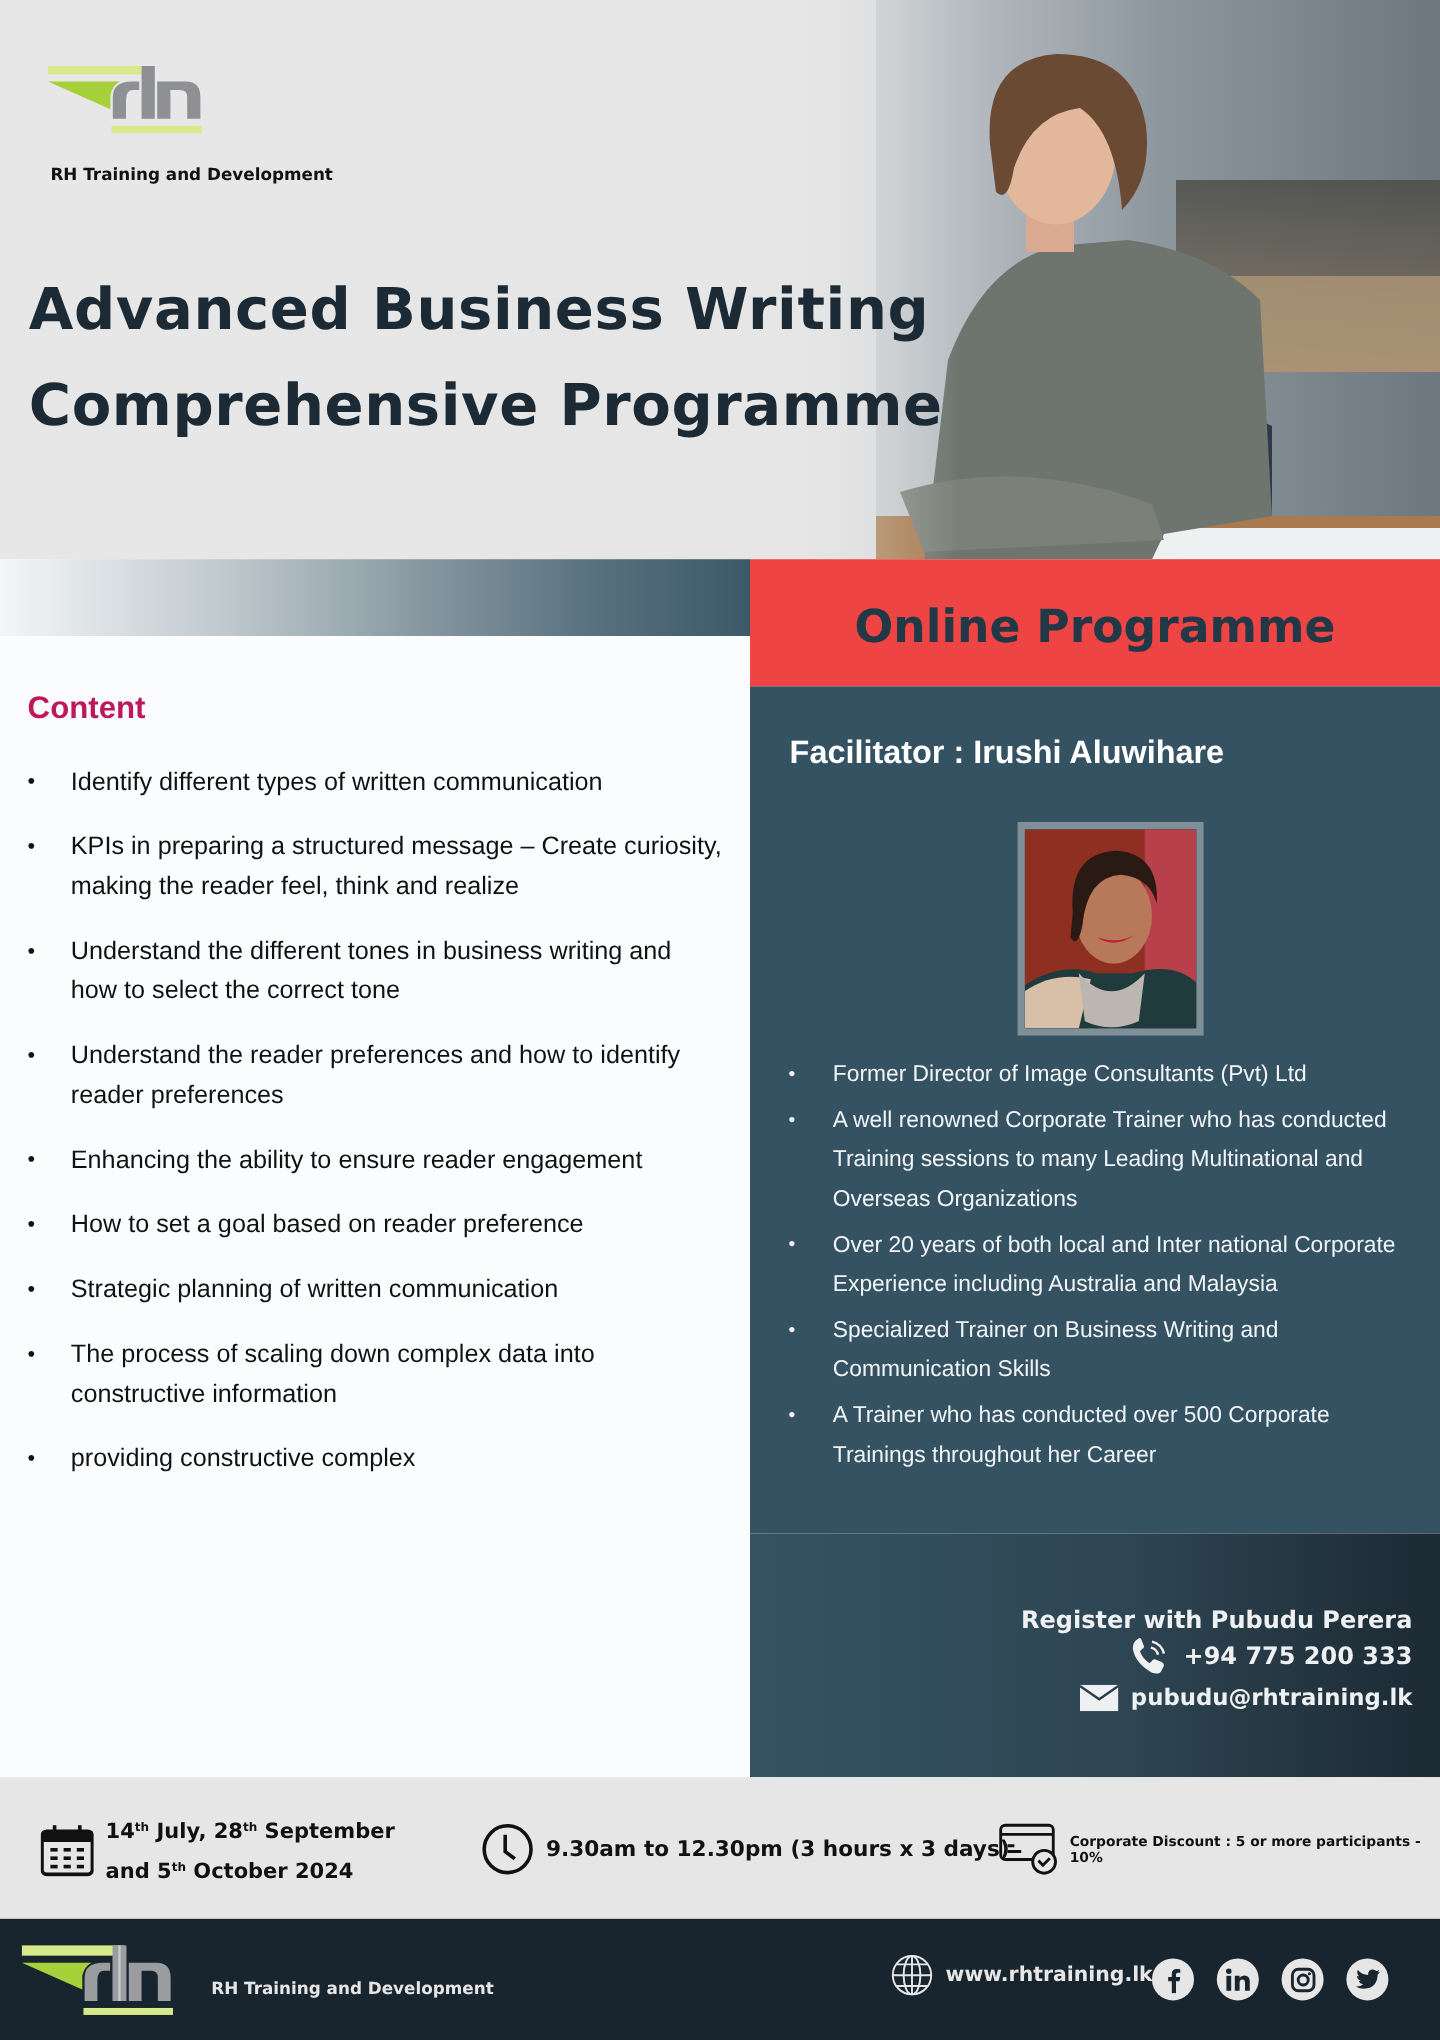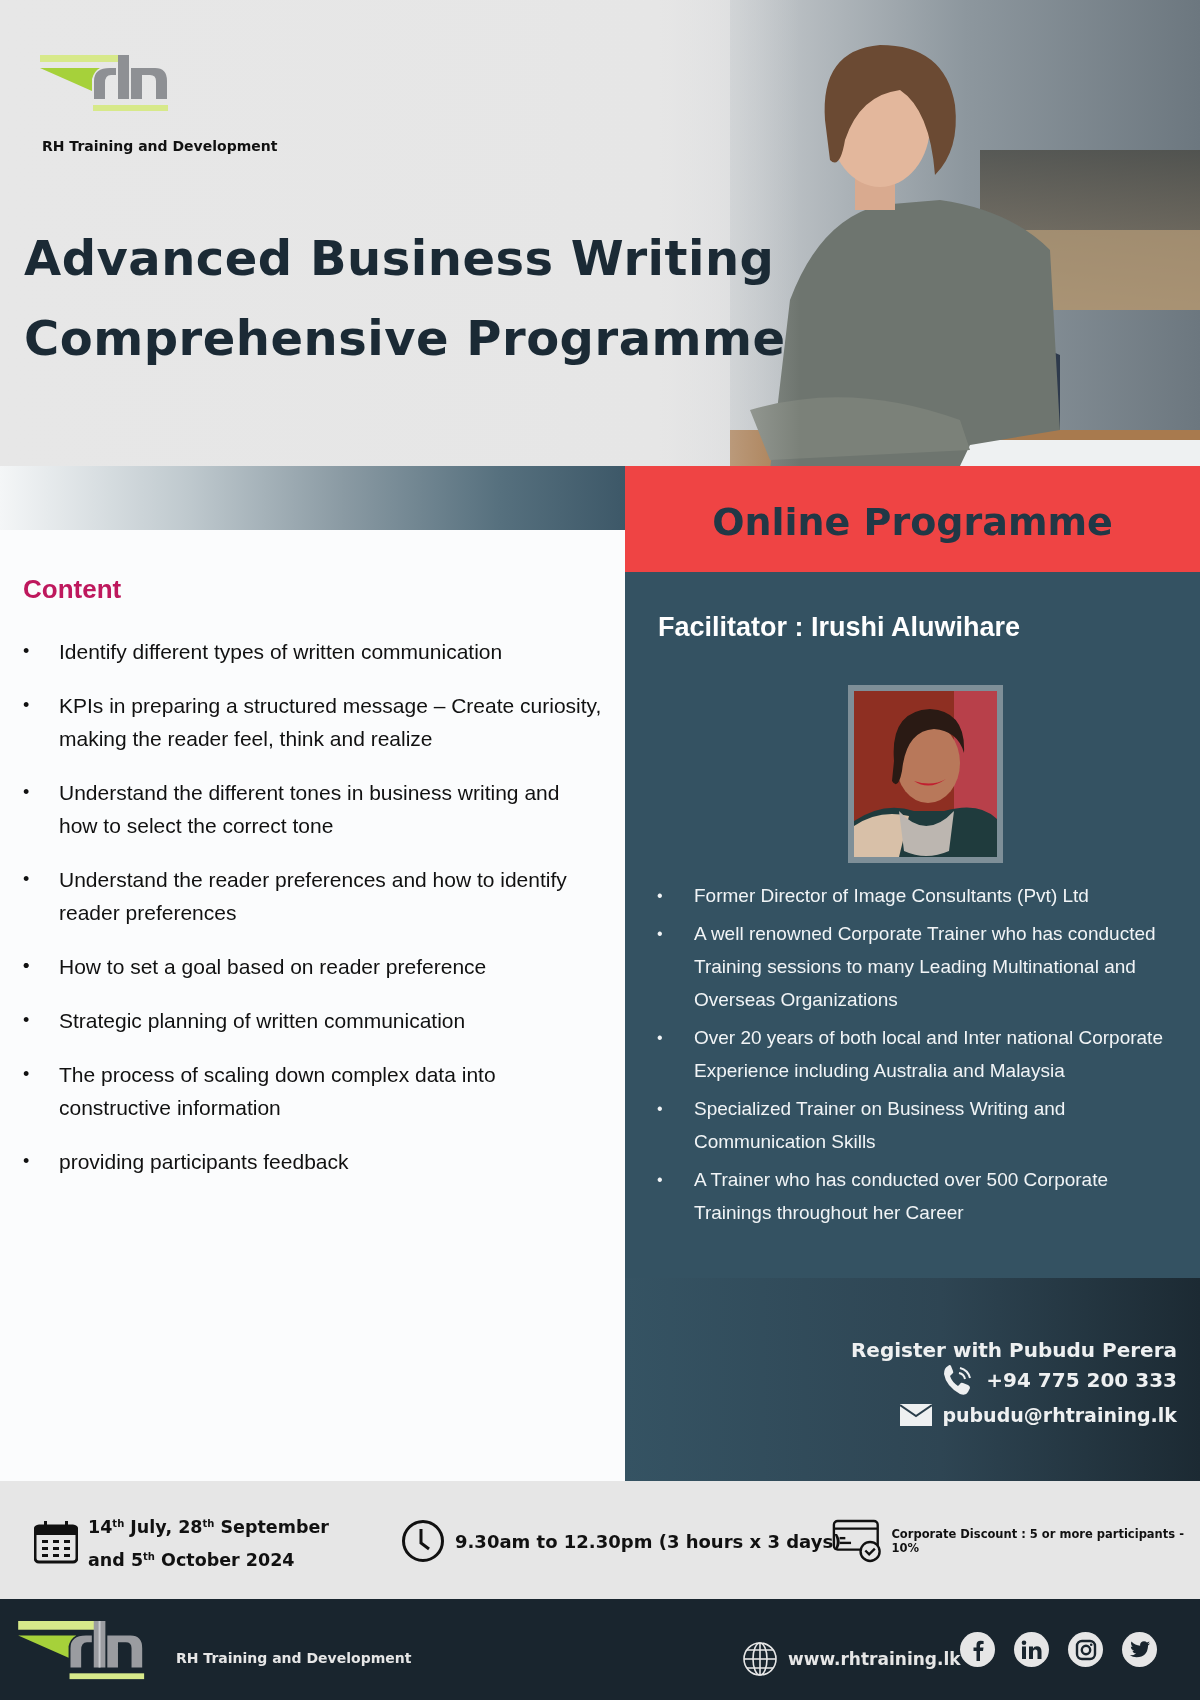--- a/index.html
+++ b/index.html
@@ -59,21 +59,21 @@
   .info-dates { left: 34px; top: 28px; font-size: 17.5px; line-height: 29px; gap: 10px; }
   .info-dates sup { font-size: 10px; vertical-align: 6px; }
   .info-time { left: 401px; top: 38px; font-size: 18px; gap: 10px; }
   .info-discount { left: 832px; top: 37px; font-size: 11.5px; gap: 8px; }
 
   
   .footer { position: absolute; left: 0; top: 1599px; width: 1200px; height: 101px; background: #19252e; }
   .footer-logo { position: absolute; left: 18px; top: 22px; width: 136px; height: 62px; }
   .footer-caption { position: absolute; left: 176px; top: 51px; font-family: "DejaVu Sans", sans-serif;
     font-weight: bold; font-size: 14px; color: #e6e6e6; }
-  .footer-web { position: absolute; left: 742px; top: 42px; display: flex; align-items: center; gap: 10px;
+  .footer-web { position: absolute; left: 742px; top: 29px; display: flex; align-items: center; gap: 10px;
     font-family: "DejaVu Sans", sans-serif; font-weight: bold; font-size: 17px; color: #e6e6e6; }
   .social { position: absolute; top: 33px; width: 35px; height: 35px; border-radius: 50%; background: #e6e6e6;
     display: flex; align-items: center; justify-content: center; cursor: pointer; }
   .social-fb { left: 960px; } .social-in { left: 1014px; } .social-ig { left: 1068px; } .social-tw { left: 1122px; }
 </style>
 </head>
 <body>
 
 <section class="hero">
   <svg class="hero-photo" viewBox="0 0 470 466" preserveAspectRatio="none">
@@ -121,26 +121,26 @@
 </section>
 
 <div class="grad-bar"></div>
 <section class="content">
   <h2 class="content-title">Content</h2>
   <ul class="content-list">
     <li><span class="bullet">•</span><span>Identify different types of written communication</span></li>
     <li><span class="bullet">•</span><span>KPIs in preparing a structured message – Create curiosity, making the reader feel, think and realize</span></li>
     <li><span class="bullet">•</span><span>Understand the different tones in business writing and how to select the correct tone</span></li>
     <li><span class="bullet">•</span><span>Understand the reader preferences and how to identify reader preferences</span></li>
-    <li><span class="bullet">•</span></li>
+    <li><span class="bullet">•</span><span>Enhancing the ability to ensure reader engagement</span></li>
     <li><span class="bullet">•</span><span>How to set a goal based on reader preference</span></li>
     <li><span class="bullet">•</span><span>Strategic planning of written communication</span>
     </li>
     <li><span class="bullet">•</span><span>The process of scaling down complex data  into constructive information</span></li>
-    <li><span class="bullet">•</span><span>providing participants feedback</span></li>
+    <li><span class="bullet">•</span><span>providing constructive complex</span></li>
   </ul>
 </section>
 
 <div class="online-band">
   <div class="online-title">Online Programme</div>
 </div>
 
 <section class="fac-panel">
   <h2 class="fac-title">Facilitator : Irushi Aluwihare</h2>
   <div class="fac-photo">

